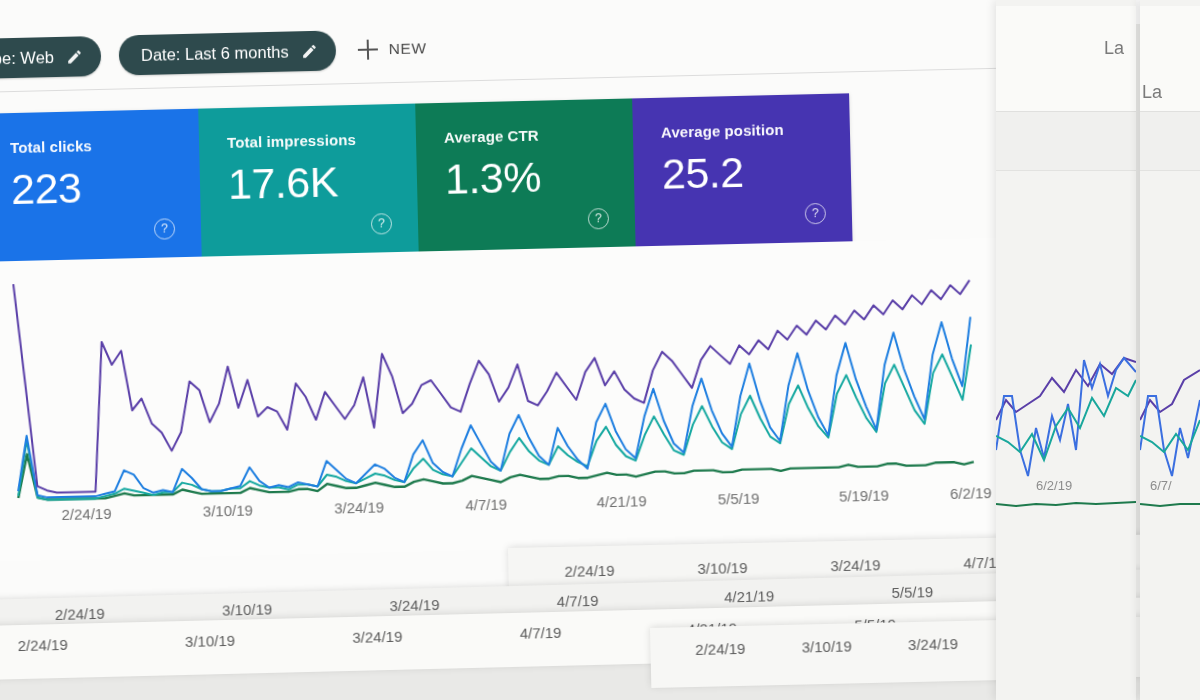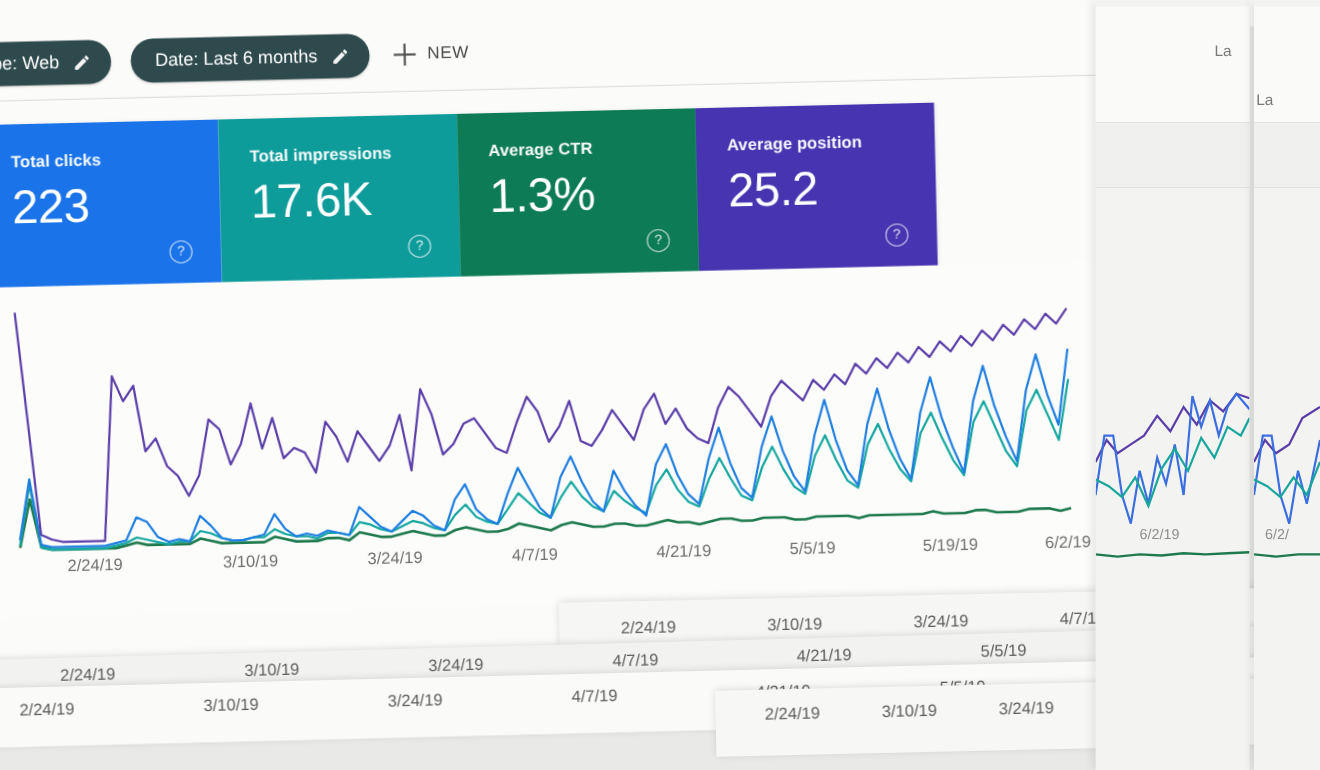--- a/index.html
+++ b/index.html
@@ -53,21 +53,21 @@
   #ghost-mid{left:508px;top:548px;width:700px;height:62px;transform:rotate(-1.2deg);transform-origin:0 0;background:#f6f6f4;}
   #ghost-low{left:-20px;top:600px;width:1240px;height:48px;transform:rotate(-1.5deg);transform-origin:0 0;background:#f2f2f0;}
   #ghost-low2{left:-20px;top:626px;width:1240px;height:54px;transform:rotate(-1.4deg);transform-origin:0 0;background:#fafaf8;}
   #ghost-br{left:650px;top:628px;width:560px;height:60px;transform:rotate(-1.3deg);transform-origin:0 0;background:#f7f7f5;}
   
   .strip{position:absolute;top:0;height:700px;background:#f3f3f1;overflow:hidden;box-shadow:-2px 0 9px rgba(0,0,0,.10);}
   #strip-a{left:996px;width:140px;}
   #strip-b{left:1140px;width:60px;}
   .strip .hdr{position:absolute;top:6px;left:0;width:100%;height:105px;background:#fafaf8;border-bottom:1px solid #e0e0de;}
   .strip .hdr2{position:absolute;top:112px;left:0;width:100%;height:58px;background:#f0f0ee;border-bottom:1px solid #e2e2e0;}
-  .strip .frag{position:absolute;font-size:14px;color:#7a7a7a;}
+  .strip .frag{position:absolute;font-size:18px;color:#7a7a7a;}
   .strip .mini-date{position:absolute;font-size:13px;color:#8d8d8d;}
   .strip svg{position:absolute;left:0;top:300px;}
   #topbar-white{position:absolute;left:0;top:0;width:1200px;height:24px;background:#fafafa;}
   .soft{filter:blur(.45px);}
 </style>
 </head>
 <body>
 
 <div id="topbar-white"></div>
 
@@ -197,14 +197,14 @@
 <div class="strip soft" id="strip-b">
   <div class="hdr"></div>
   <div class="hdr2"></div>
   <span class="frag" style="left:2px;top:82px">La</span>
   <svg width="60" height="230" viewBox="0 0 60 230">
     <polyline fill="none" stroke="#5a3fa8" stroke-width="2" points="0,120 10,100 20,112 32,104 44,80 60,70"></polyline>
     <polyline fill="none" stroke="#3b6fe0" stroke-width="2" points="0,150 8,96 16,96 24,150 32,176 40,128 48,158 60,100"></polyline>
     <polyline fill="none" stroke="#19a79c" stroke-width="2" points="0,136 12,142 24,152 36,134 48,150 60,120"></polyline>
     <polyline fill="none" stroke="#1e7a4d" stroke-width="2.2" points="0,204 20,206 40,204 60,204"></polyline>
   </svg>
-  <span class="mini-date" style="left:10px;top:478px">6/2/</span>
+  <span class="mini-date" style="left:10px;top:478px">6/7/</span>
 </div>
 
 </body></html>

